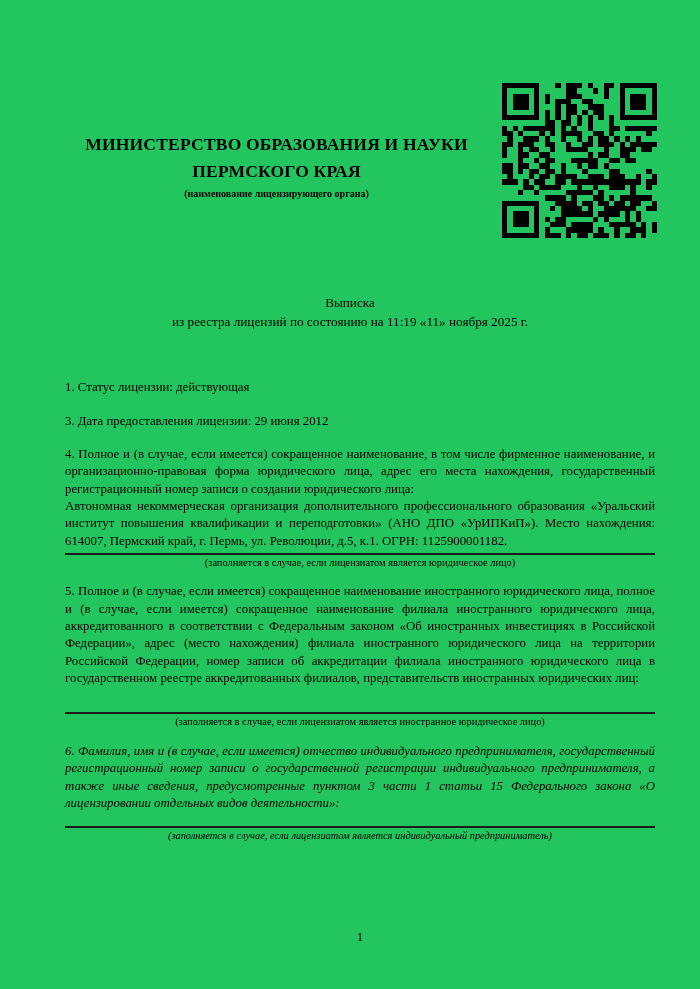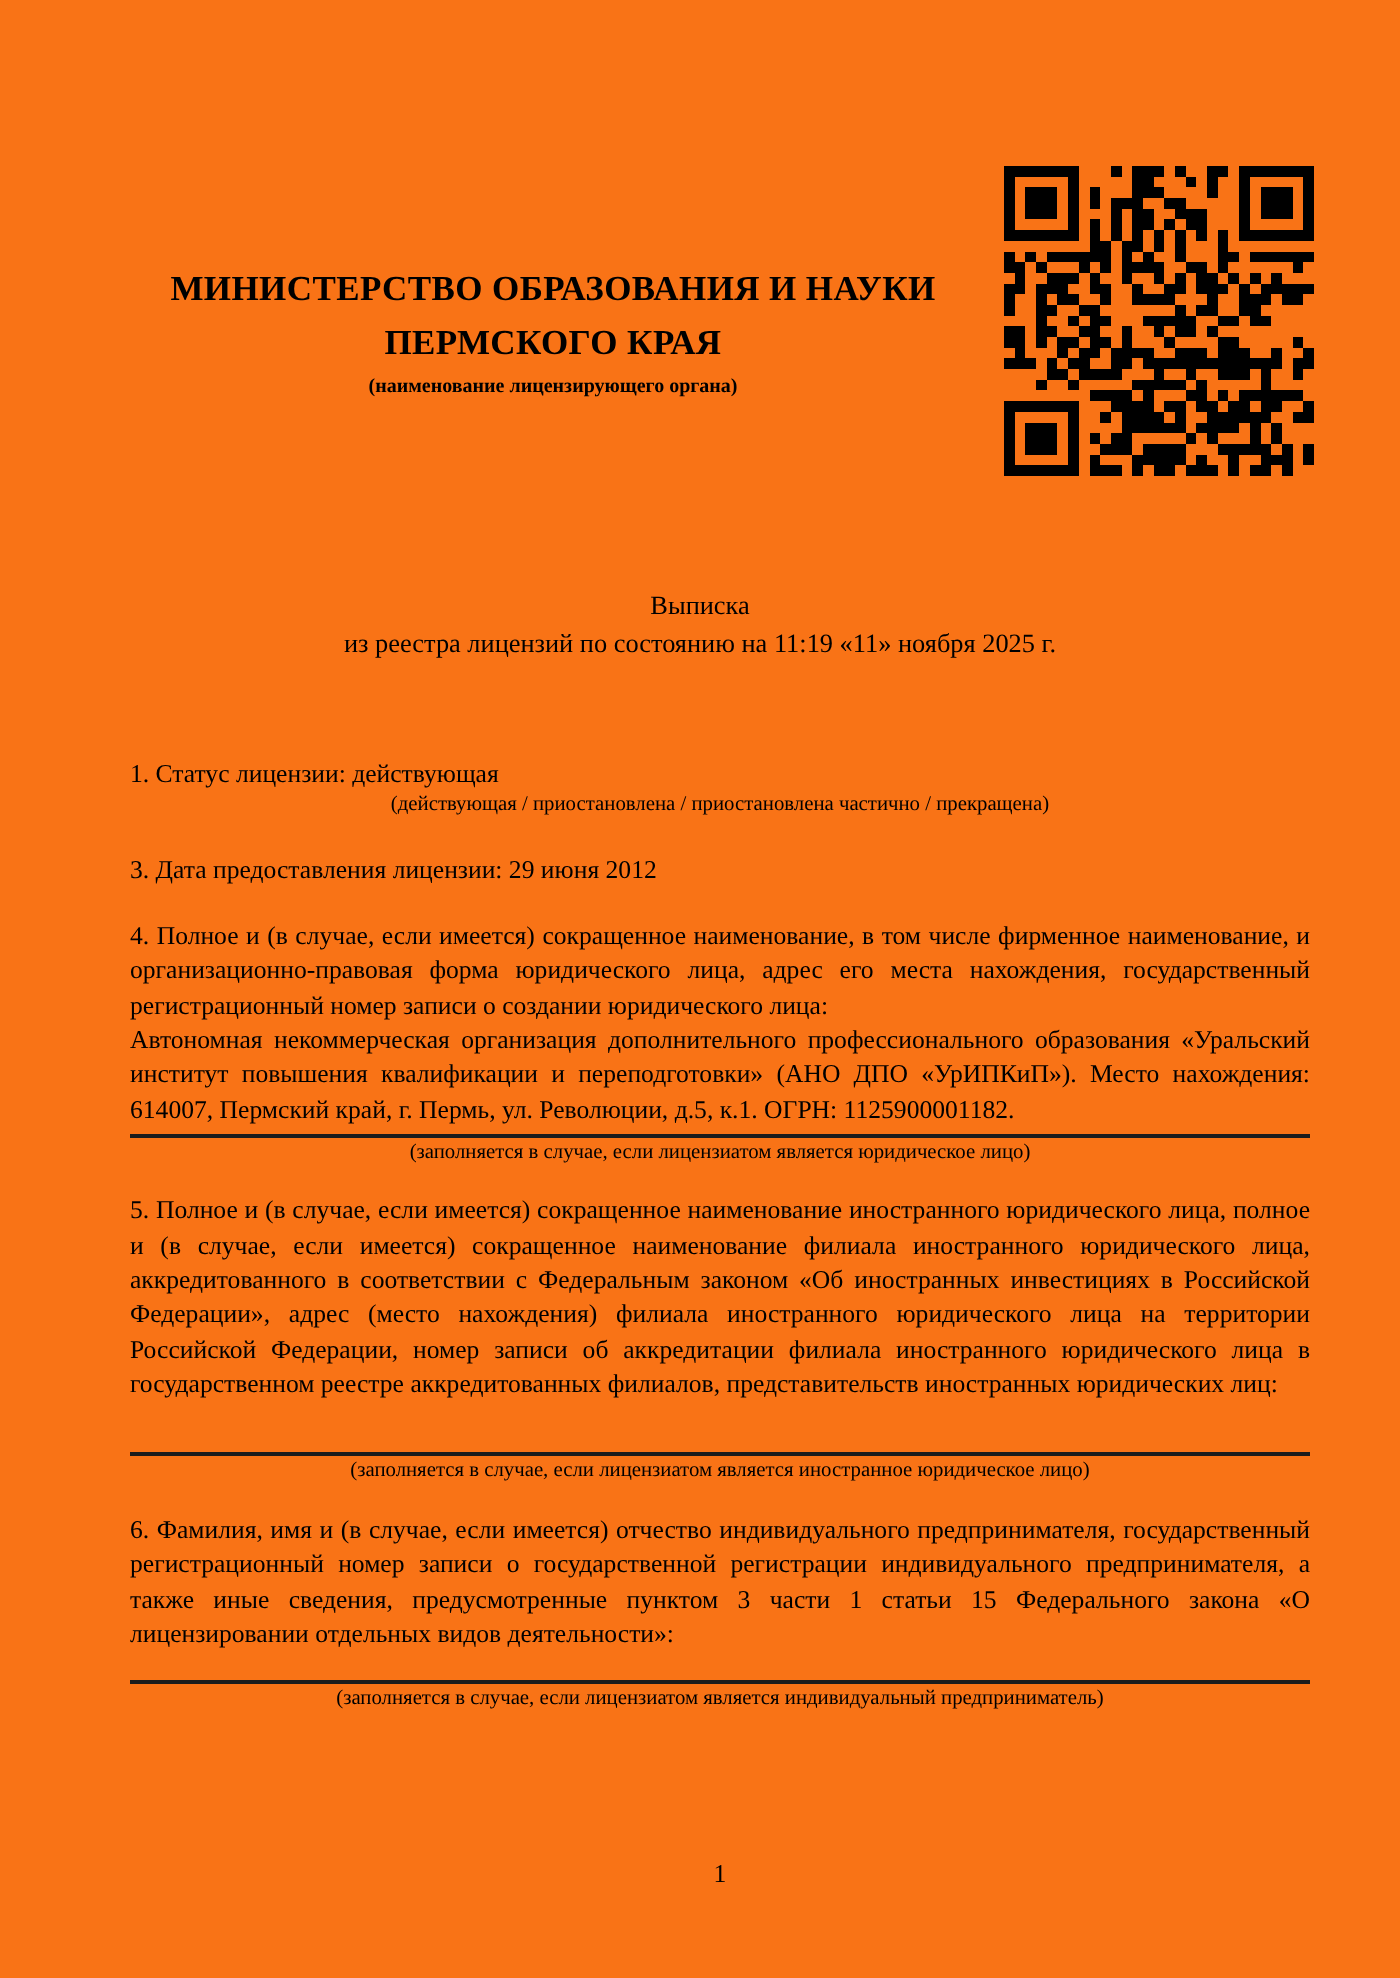--- a/index.html
+++ b/index.html
@@ -7,21 +7,21 @@
   body {
     width: 700px; height: 989px;
     font-family: "Liberation Serif", "DejaVu Serif", serif;
     color: #000000;
     position: relative;
     overflow: hidden;
   }
   .page {
     position: relative;
     width: 700px; height: 989px;
-    background: #f97316;
+    background: #22c55e;
   }
   
   .header-row {
     display: flex;
     align-items: flex-start;
     padding: 83px 43px 0 65px;
   }
   .ministry-block {
     flex: 1;
     text-align: center;
@@ -73,21 +73,21 @@
   .fill-rule {
     border: 0;
     border-top: 2px solid #1c1c1c;
     height: 0;
     margin-top: 3px;
   }
   .rule-gap-large { margin-top: 24px; }
   .rule-gap-small { margin-top: 14px; }
   .caption-after-rule { margin-top: 1px; }
   .item-foreign { margin-top: 13px; }
-  .item-entrepreneur { margin-top: 14px; }
+  .item-entrepreneur { margin-top: 14px; font-style: italic; }
   .item-inn { margin-top: 21px; }
   
   .page-number {
     position: absolute;
     bottom: 44px;
     left: 65px; right: 45px;
     text-align: center;
     font-size: 12.8px;
   }
 </style>
@@ -542,21 +542,20 @@
   </div>
 
   <div class="doc-title">
     <div>Выписка</div>
     <div>из реестра лицензий по состоянию на 11:19 «11» ноября 2025 г.</div>
   </div>
 
   <div class="content">
 
     <div class="item-line item-status">1. Статус лицензии: действующая</div>
-    <div class="caption">(действующая / приостановлена / приостановлена частично / прекращена)</div>
 
 
     <div class="item-line item-date">3. Дата предоставления лицензии: 29 июня 2012</div>
 
     <div class="item-legal">
       <span class="para" style="display:block">4. Полное и (в случае, если имеется) сокращенное наименование, в том числе фирменное наименование, и организационно-правовая форма юридического лица, адрес его места нахождения, государственный регистрационный номер записи о создании юридического лица:</span>
       <span class="para" style="display:block">Автономная некоммерческая организация дополнительного профессионального образования «Уральский институт повышения квалификации и переподготовки» (АНО ДПО «УрИПКиП»). Место нахождения: 614007, Пермский край, г. Пермь, ул. Революции, д.5, к.1. ОГРН: 1125900001182.</span>
       <div class="fill-rule"></div>
       <div class="caption caption-after-rule">(заполняется в случае, если лицензиатом является юридическое лицо)</div>
     </div>

